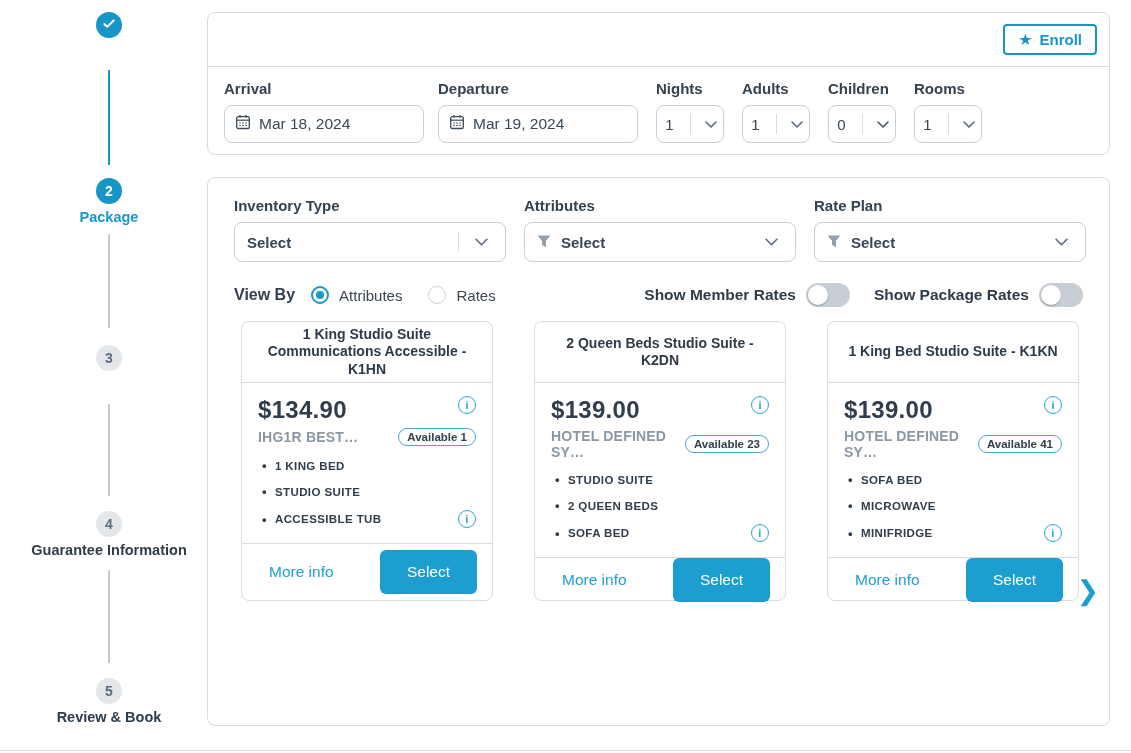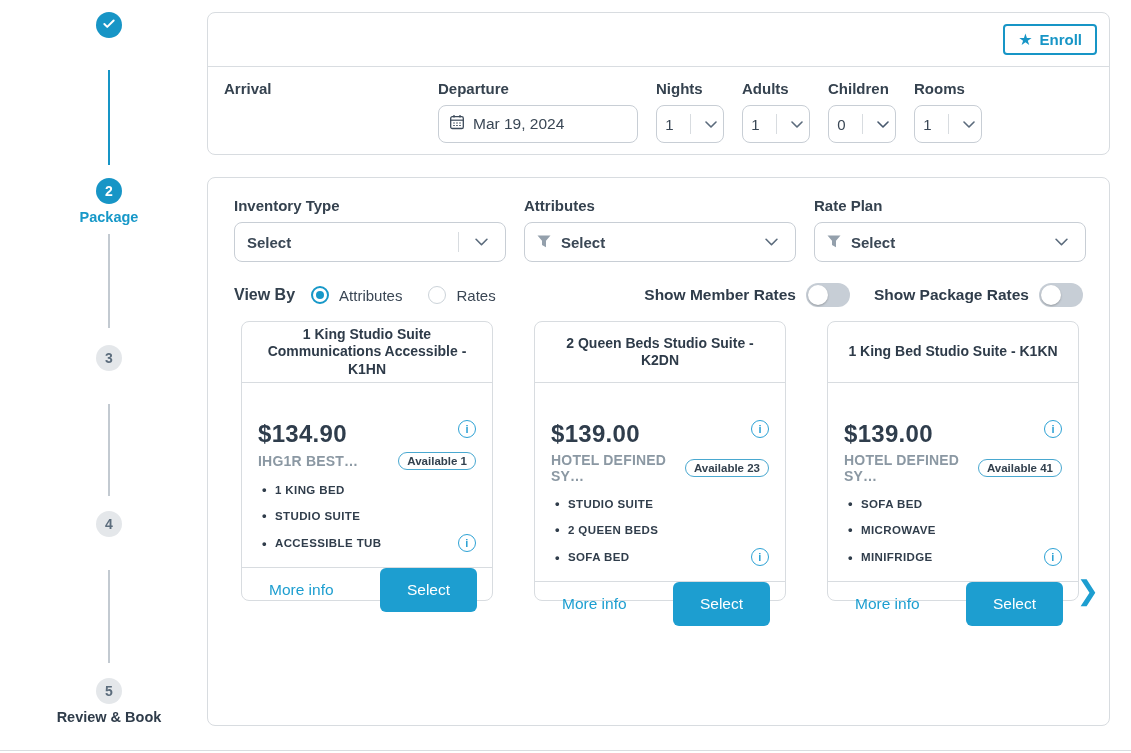--- a/index.html
+++ b/index.html
@@ -78,21 +78,21 @@
 
   
   .cards-row { position:relative; display:flex; padding:14px 0 0 33px; }
   .offer-card { width:252px; height:280px; border:1px solid #d8dce0; border-radius:8px;
     display:flex; flex-direction:column; background:#fff; }
   .offer-card + .offer-card { margin-left:41px; }
   .card-head { min-height:61px; border-bottom:1px solid #d8dce0; display:flex;
     align-items:center; justify-content:center; text-align:center; padding:4px 14px;
     font-size:14px; line-height:17.5px; font-weight:700; color:#2e3b49; }
   .card-body { flex:1; padding:13px 16px 4px 16px; }
-  .price-row { display:flex; align-items:flex-start; justify-content:space-between;margin-top:24px; }
+  .price-row { display:flex; align-items:flex-start; justify-content:space-between; }
   .price { font-size:24px; font-weight:700; color:#2f3d4c; letter-spacing:.3px; }
   .info-ic { width:18px; height:18px; border:1.5px solid #2da2d5; border-radius:50%;
     color:#2da2d5; font-size:11px; font-weight:700; display:flex; align-items:center;
     justify-content:center; cursor:pointer; flex:0 0 auto; }
   .rate-row { display:flex; align-items:center; justify-content:space-between; margin-top:4px; }
   .rate-code { font-size:14px; font-weight:600; color:#8b98a3; letter-spacing:.2px; }
   .avail-badge { border:1px solid #49a8d0; border-radius:11px; padding:2px 8px;
     font-size:11.5px; font-weight:700; color:#33414e; white-space:nowrap; }
   .features { list-style:none; margin-top:12px; }
   .features li { display:flex; align-items:center; font-size:11.5px; font-weight:700;
@@ -134,40 +134,54 @@
     </div>
     <div class="connector" style="top:234px;height:94px"></div>
 
     <div class="step" style="top:345px">
       <div class="step-circle gray">3</div>
     </div>
     <div class="connector" style="top:404px;height:92px"></div>
 
     <div class="step" style="top:511px">
       <div class="step-circle gray">4</div>
+      <div class="step-label">Guarantee Information</div>
     </div>
     <div class="connector" style="top:570px;height:93px"></div>
 
     <div class="step" style="top:678px">
       <div class="step-circle gray">5</div>
       <div class="step-label">Review &amp; Book</div>
     </div>
   </nav>
 
   <section class="panel stay-panel">
     <div class="enroll-row">
       <button class="enroll-btn">
         <span class="star-ic">★</span>
         <span>Enroll</span>
       </button>
     </div>
     <div class="fields-row">
 
       <div class="field date-field">
         <label>Arrival</label>
+        <div class="input-box">
+          <span>
+            <svg width="16" height="16" viewBox="0 0 16 16">
+                <rect x="1.7" y="2.7" width="12.6" height="11.8" rx="1.6" fill="none" stroke="#3c4a5a" stroke-width="1.3"></rect>
+                <line x1="1.7" y1="6.2" x2="14.3" y2="6.2" stroke="#3c4a5a" stroke-width="1.2"></line>
+                <line x1="5" y1="1" x2="5" y2="3.6" stroke="#3c4a5a" stroke-width="1.3"></line>
+                <line x1="11" y1="1" x2="11" y2="3.6" stroke="#3c4a5a" stroke-width="1.3"></line>
+                <line x1="4.2" y1="9" x2="11.8" y2="9" stroke="#3c4a5a" stroke-width="1" stroke-dasharray="1.6 1.4"></line>
+                <line x1="4.2" y1="11.5" x2="11.8" y2="11.5" stroke="#3c4a5a" stroke-width="1" stroke-dasharray="1.6 1.4"></line>
+              </svg>
+          </span>
+          <span>Mar 18, 2024</span>
+        </div>
       </div>
 
       <div class="field date-field">
         <label>Departure</label>
         <div class="input-box">
           <span>
             <svg width="16" height="16" viewBox="0 0 16 16">
                 <rect x="1.7" y="2.7" width="12.6" height="11.8" rx="1.6" fill="none" stroke="#3c4a5a" stroke-width="1.3"></rect>
                 <line x1="1.7" y1="6.2" x2="14.3" y2="6.2" stroke="#3c4a5a" stroke-width="1.2"></line>
                 <line x1="5" y1="1" x2="5" y2="3.6" stroke="#3c4a5a" stroke-width="1.3"></line>

